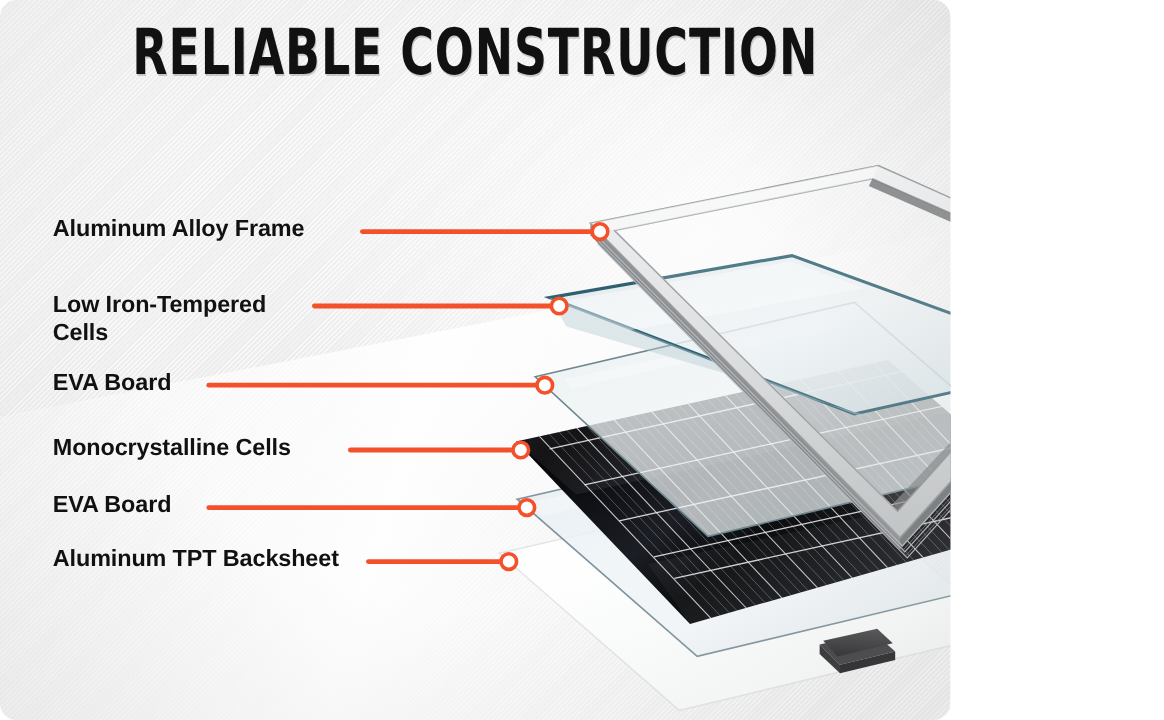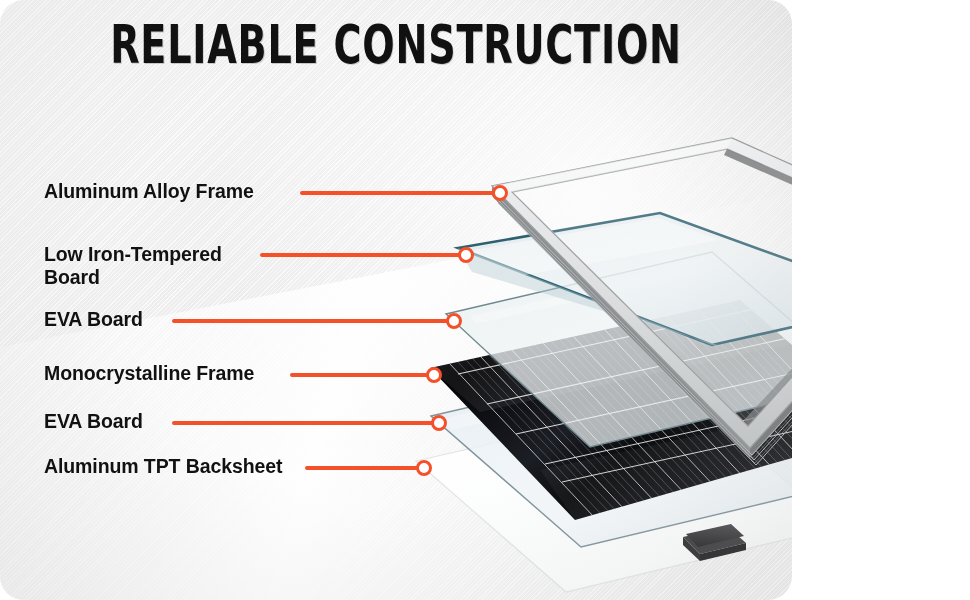--- a/index.html
+++ b/index.html
@@ -3,21 +3,21 @@
 <meta charset="utf-8">
 <style>
   * { margin:0; padding:0; box-sizing:border-box; }
   html, body { background:#ffffff; }
   body { font-family:"Liberation Sans", sans-serif; }
 
   .stage {
     position:relative;
     width:792px; height:600px;
     overflow:hidden;
-    border-radius:24px;
+    border-radius:14px;
     background:
       linear-gradient(135deg, #fdfdfd 0%, #f3f3f3 38%, #ebebeb 62%, #f6f6f6 100%);
   }
 
   
   .texture {
     position:absolute; inset:0;
     background-image:repeating-linear-gradient(
       -45deg,
       rgba(255,255,255,0.85) 0px,
@@ -320,27 +320,27 @@
       </svg>
       <div class="badge-text">IP65</div>
     </div>
   </div>
 
   <div id="callouts">
       <div class="callout" style="left: 28px; top: 180px;">Aluminum Alloy Frame</div>
       <div class="leader" style="left: 300px; top: 191px; width: 198px; background: rgb(244, 80, 42);"></div>
       <div class="node" style="left: 492px; top: 185px; border: 3.6px solid rgb(244, 80, 42);"></div>
       <div class="callout" style="left: 28px; top: 243px;">Low Iron-Tempered
-Board</div>
+Cells</div>
       <div class="leader" style="left: 260px; top: 253px; width: 203px; background: rgb(244, 80, 42);"></div>
       <div class="node" style="left: 458px; top: 247px; border: 3.6px solid rgb(244, 80, 42);"></div>
       <div class="callout" style="left: 28px; top: 308px;">EVA Board</div>
       <div class="leader" style="left: 172px; top: 319px; width: 279px; background: rgb(244, 80, 42);"></div>
       <div class="node" style="left: 446px; top: 313px; border: 3.6px solid rgb(244, 80, 42);"></div>
-      <div class="callout" style="left: 28px; top: 362px;">Monocrystalline Frame</div>
+      <div class="callout" style="left: 28px; top: 362px;">Monocrystalline Cells</div>
       <div class="leader" style="left: 290px; top: 373px; width: 141px; background: rgb(244, 80, 42);"></div>
       <div class="node" style="left: 426px; top: 367px; border: 3.6px solid rgb(244, 80, 42);"></div>
       <div class="callout" style="left: 28px; top: 410px;">EVA Board</div>
       <div class="leader" style="left: 172px; top: 421px; width: 264px; background: rgb(244, 80, 42);"></div>
       <div class="node" style="left: 431px; top: 415px; border: 3.6px solid rgb(244, 80, 42);"></div>
       <div class="callout" style="left: 28px; top: 455px;">Aluminum TPT Backsheet</div>
       <div class="leader" style="left: 305px; top: 466px; width: 116px; background: rgb(244, 80, 42);"></div>
       <div class="node" style="left: 416px; top: 460px; border: 3.6px solid rgb(244, 80, 42);"></div>
     </div>
 

